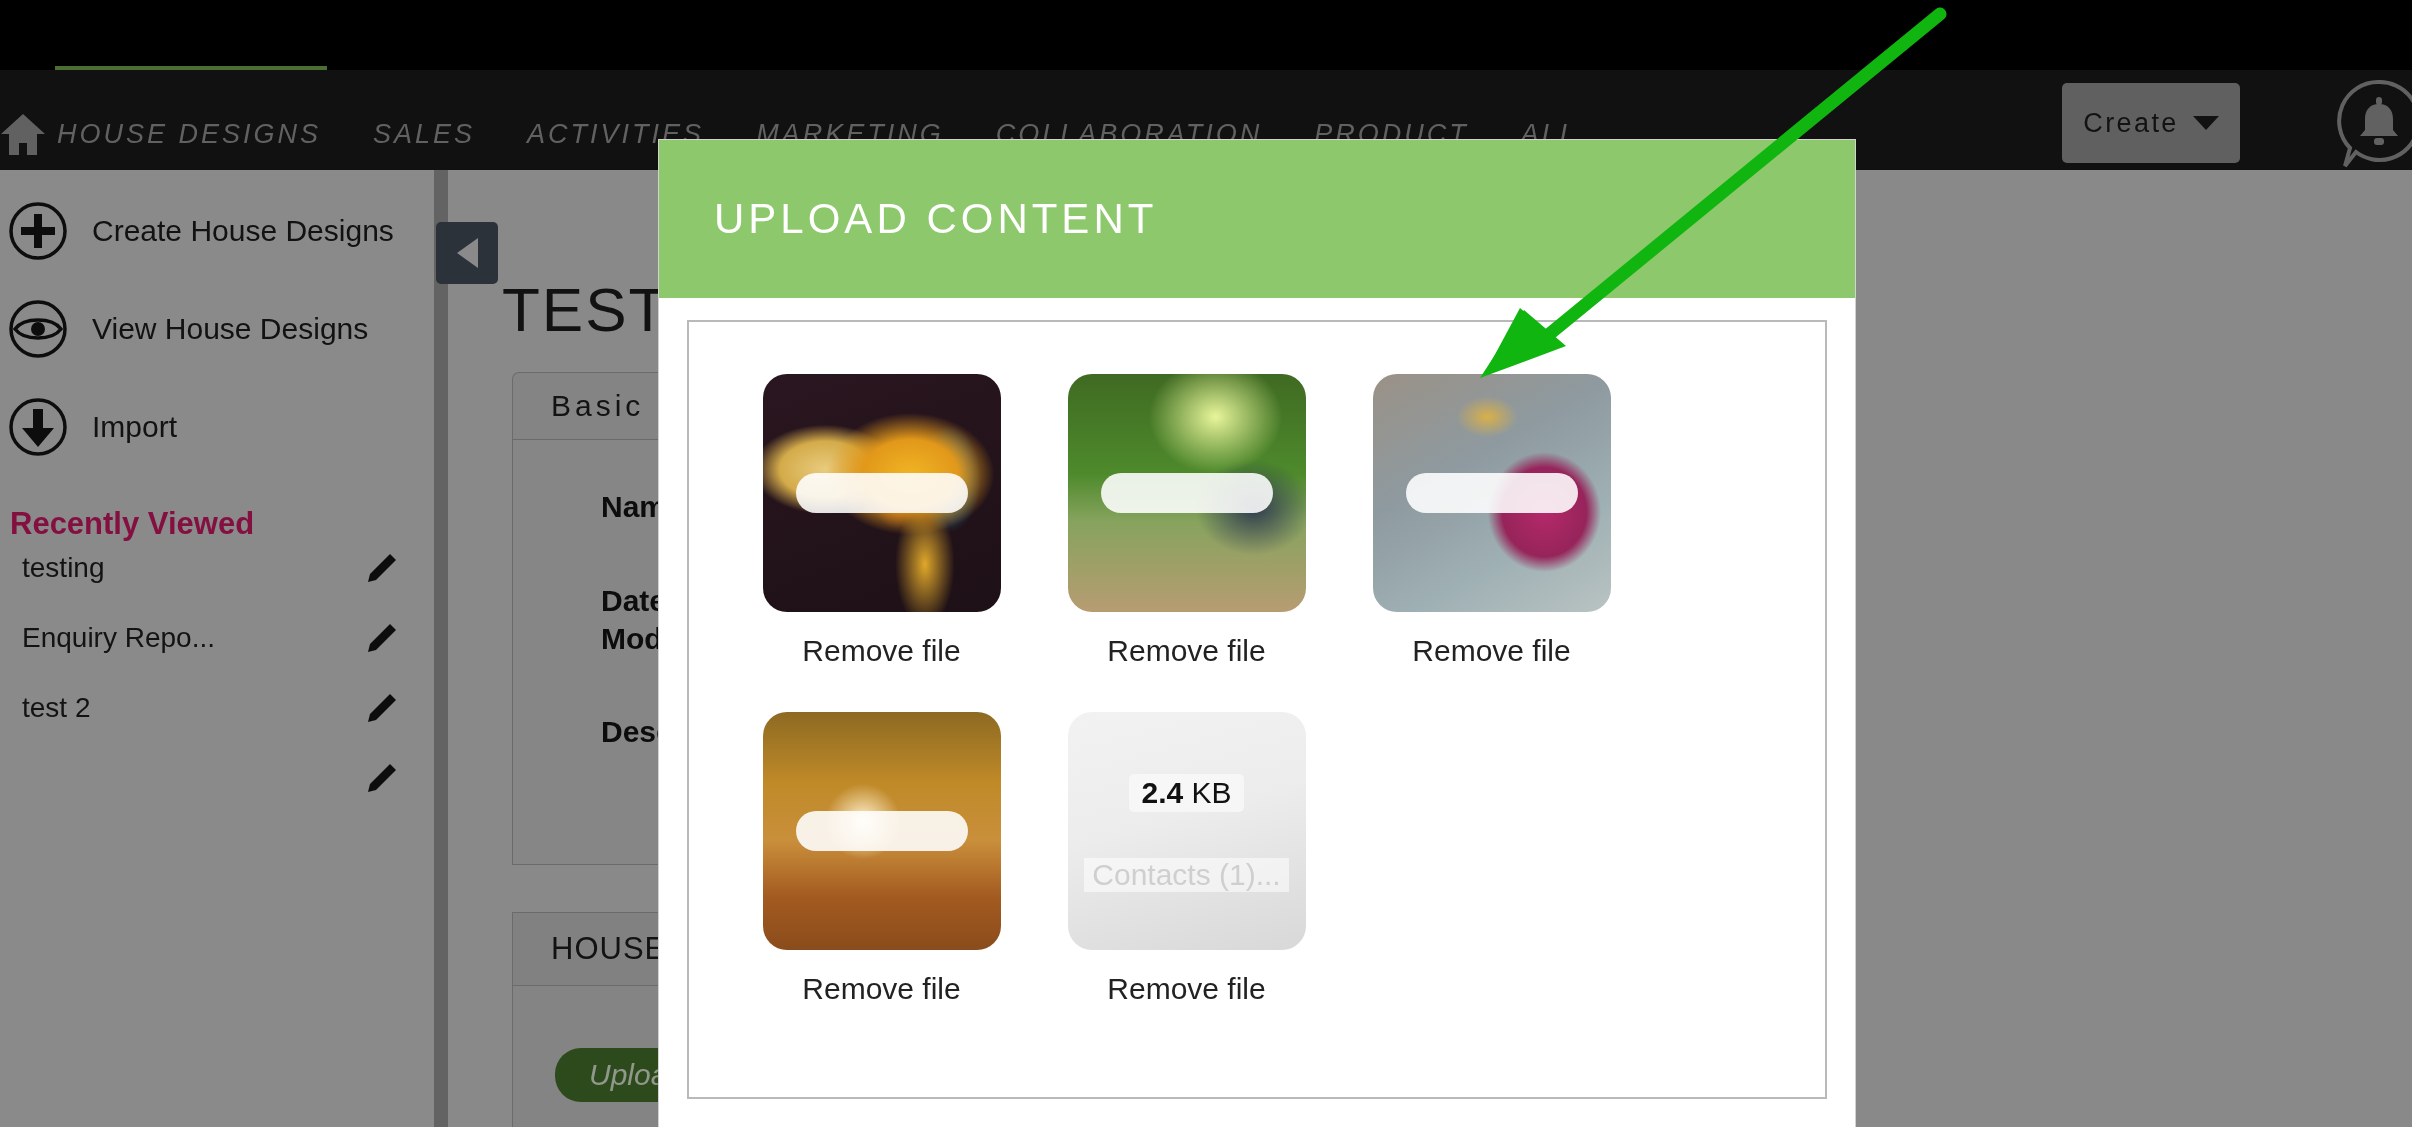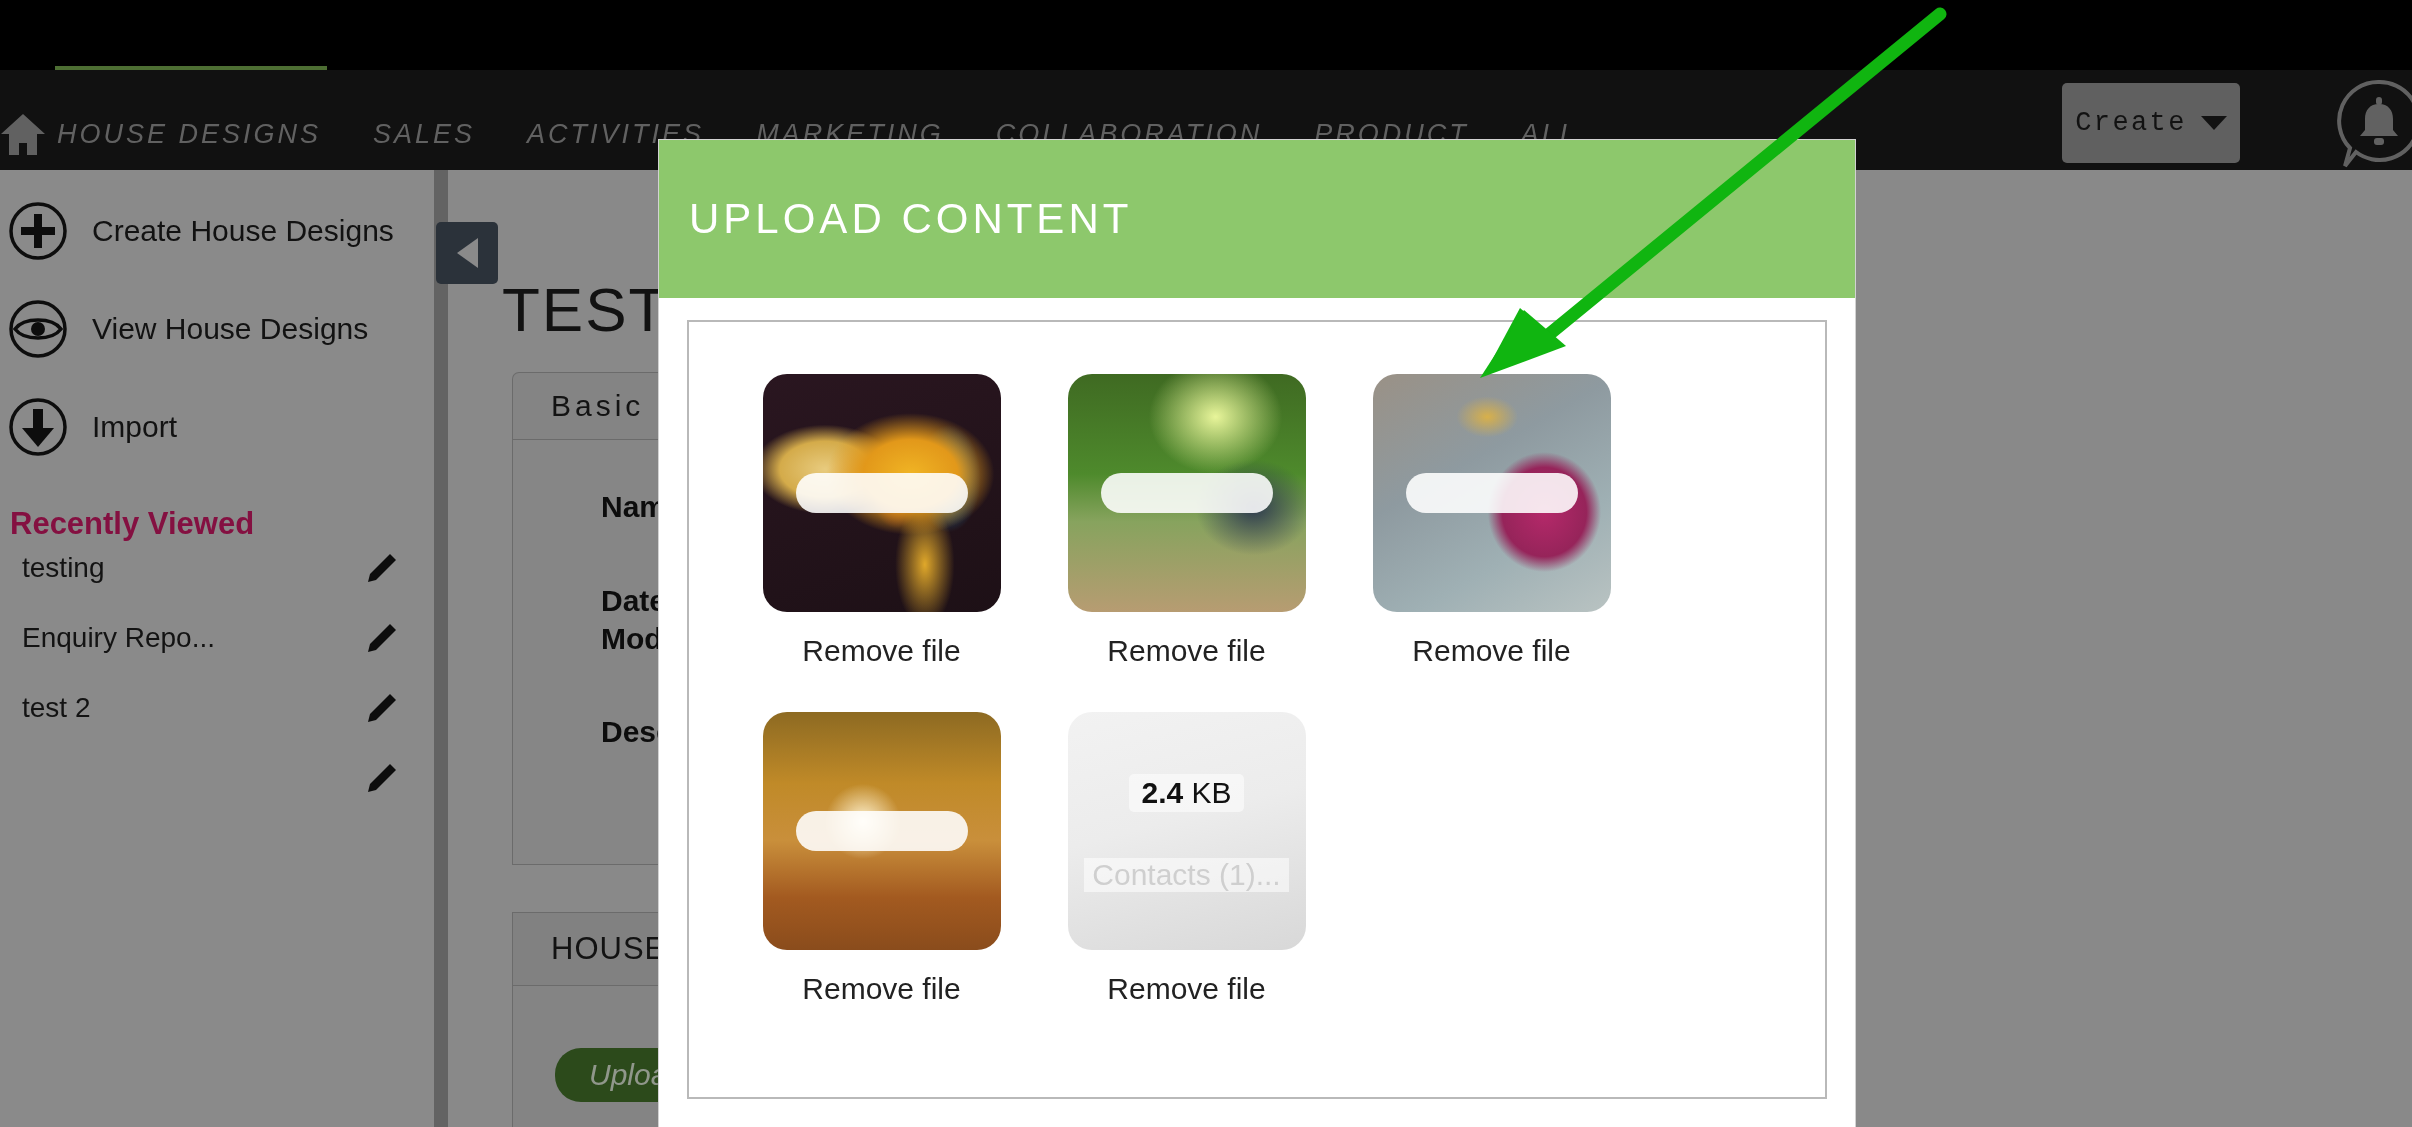--- a/index.html
+++ b/index.html
@@ -30,21 +30,21 @@
     color:#8c8c8c; font-size:27px; letter-spacing:3.0px; font-weight:400;
     margin-right:52px; white-space:nowrap; line-height:1;
     font-family:"Liberation Sans", sans-serif;
     font-style:italic;
   }
 
   .create-btn {
     position:absolute; left:2062px; top:83px; width:178px; height:80px;
     background:#8a8a8a; border-radius:5px;
     display:flex; align-items:center; justify-content:center; gap:14px;
-    color:#1b1b1b; font-size:27px; letter-spacing:2.4px;font-family:Liberation Mono, monospace;
+    color:#1b1b1b; font-size:27px; letter-spacing:2.4px;
   }
   .caret-down { width:0;height:0;border-left:13px solid transparent;border-right:13px solid transparent;border-top:14px solid #1b1b1b; }
 
   .bell-wrap { position:absolute; left:2336px; top:78px; width:86px; height:92px; }
 
   
   .sidebar {
     position:absolute; left:0; top:170px; width:434px; height:957px;
     background:#c6c6c6;
     padding-top:12px;
@@ -95,21 +95,21 @@
 
   
   .scrim { position:absolute; inset:0; background:rgba(0,0,0,0.30); }
 
   
   .modal {
     position:absolute; left:659px; top:140px; width:1196px; height:987px;
     background:#ffffff; box-shadow:0 0 0 1px #d2d2d2;
   }
   .modal-header {
-    height:158px; background:#8dc86c; display:flex; align-items:center; padding-left:30px;
+    height:158px; background:#8dc86c; display:flex; align-items:center; padding-left:55px;
   }
   .modal-title { color:#ffffff; font-size:42px; letter-spacing:4px; }
   .modal-body { padding:22px 28px 28px 28px; height:829px; }
   .dropzone { border:2px solid #b9b9b9; height:100%; padding:52px 40px 0 40px; }
 
   .file-grid { display:flex; flex-wrap:wrap; gap:0; }
   .file-cell { width:305px; display:flex; flex-direction:column; align-items:center; margin-bottom:44px; }
   .thumb {
     width:238px; height:238px; border-radius:24px; position:relative; overflow:hidden;
     background:#e9e9e9;

